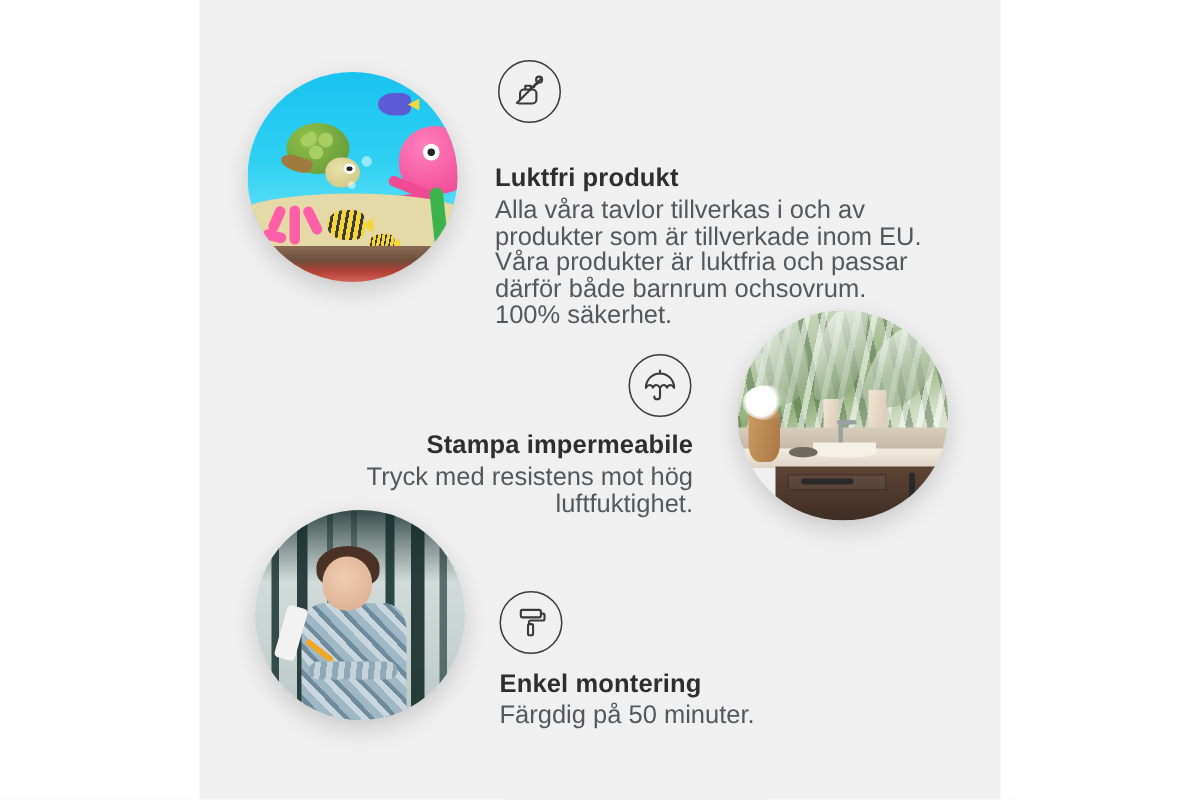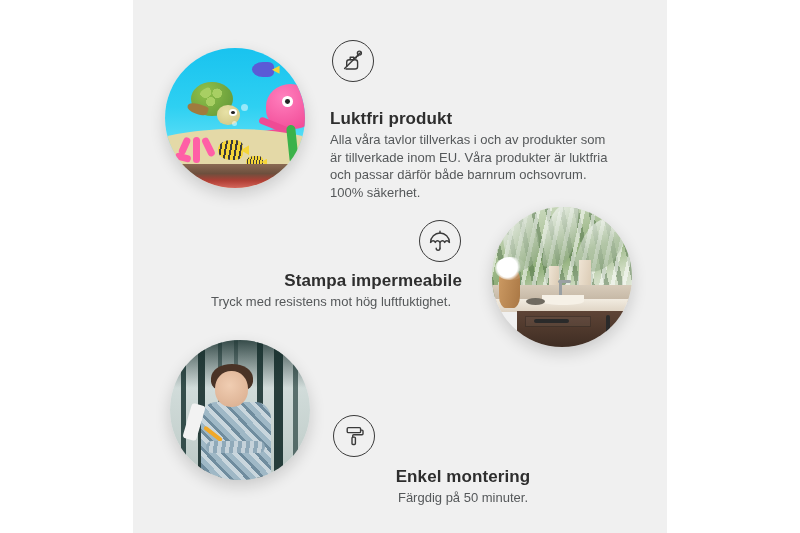--- a/index.html
+++ b/index.html
@@ -138,33 +138,33 @@
   .feat{position:absolute;}
   .feat .ico{
     width:40px;height:40px;border-radius:50%;
     border:1.6px solid #3a3a3a;display:flex;align-items:center;justify-content:center;
   }
   .feat h3{
     margin:10px 0 2px 0;font-size:17px;font-weight:bold;color:#2e2e2e;
     letter-spacing:.1px;
   }
   .feat p{
-    margin:0;font-size:13px;line-height:17.5px;color:#55585a;
+    margin:0;font-size:17px;line-height:17.5px;color:#55585a;
   }
 
   #feat-odourless{left:330px;top:40px;width:290px;}
   #feat-odourless .ico{margin-left:2px;}
   #feat-odourless h3{margin-top:27px;}
 
-  #feat-waterproof{left:200px;top:220px;width:262px;text-align:right;}
+  #feat-waterproof{left:200px;top:236px;width:262px;text-align:right;}
   #feat-waterproof .ico{margin-left:auto;margin-right:1px;}
   #feat-waterproof h3{margin-top:9px;}
-  #feat-waterproof p{text-align:center;}
-
-  #feat-assembly{left:333px;top:415px;width:260px;text-align:center;}
+  #feat-waterproof p{}
+
+  #feat-assembly{left:333px;top:394px;width:260px;}
   #feat-assembly h3{margin-top:10px;}
 
   svg{display:block;}
 </style>
 </head>
 <body>
 
 <div id="stage">
 
   <div class="panel"></div>

